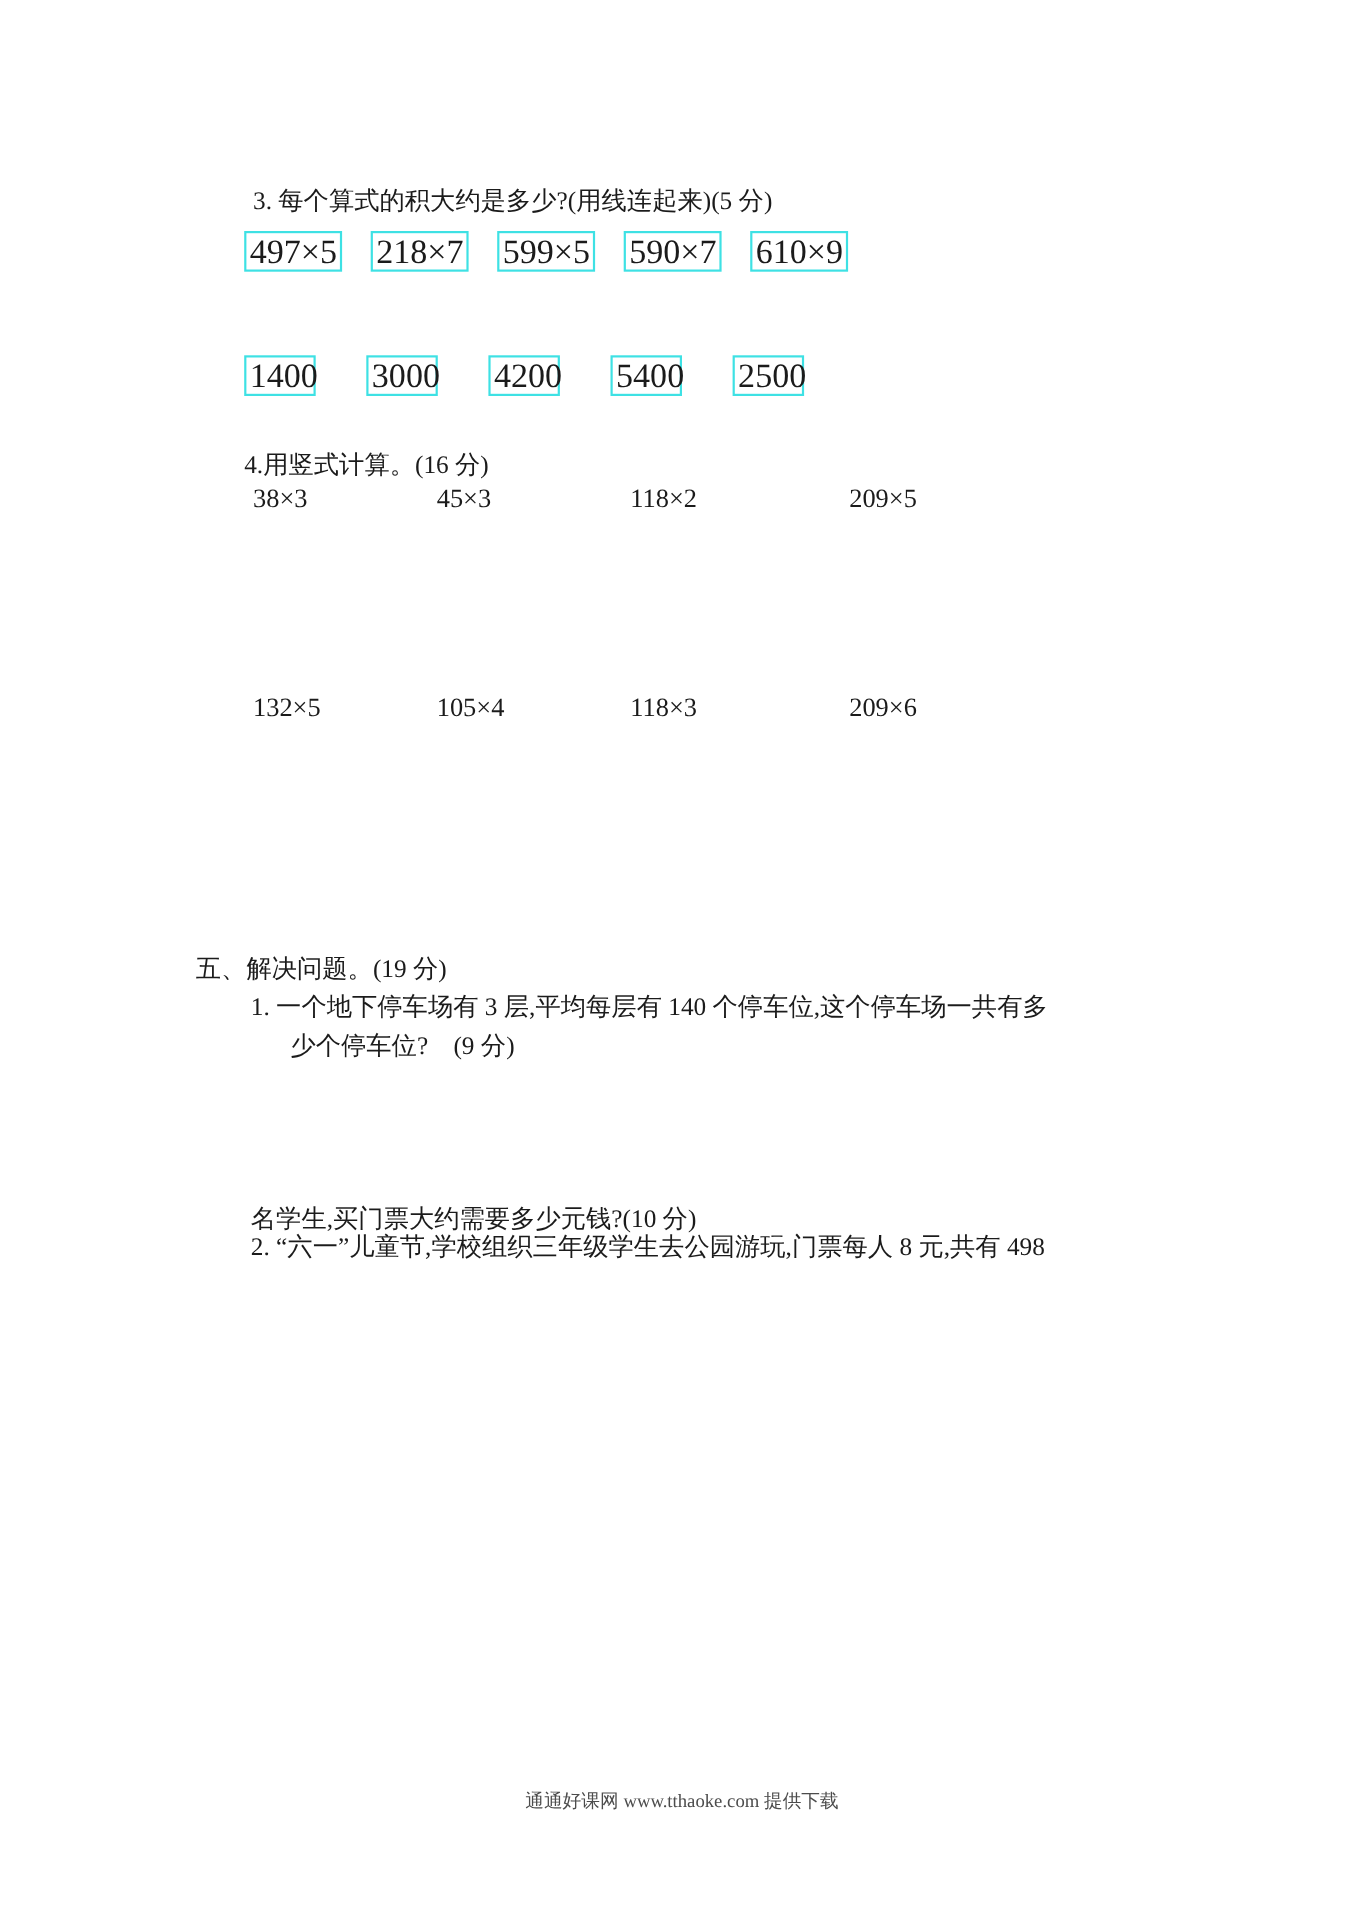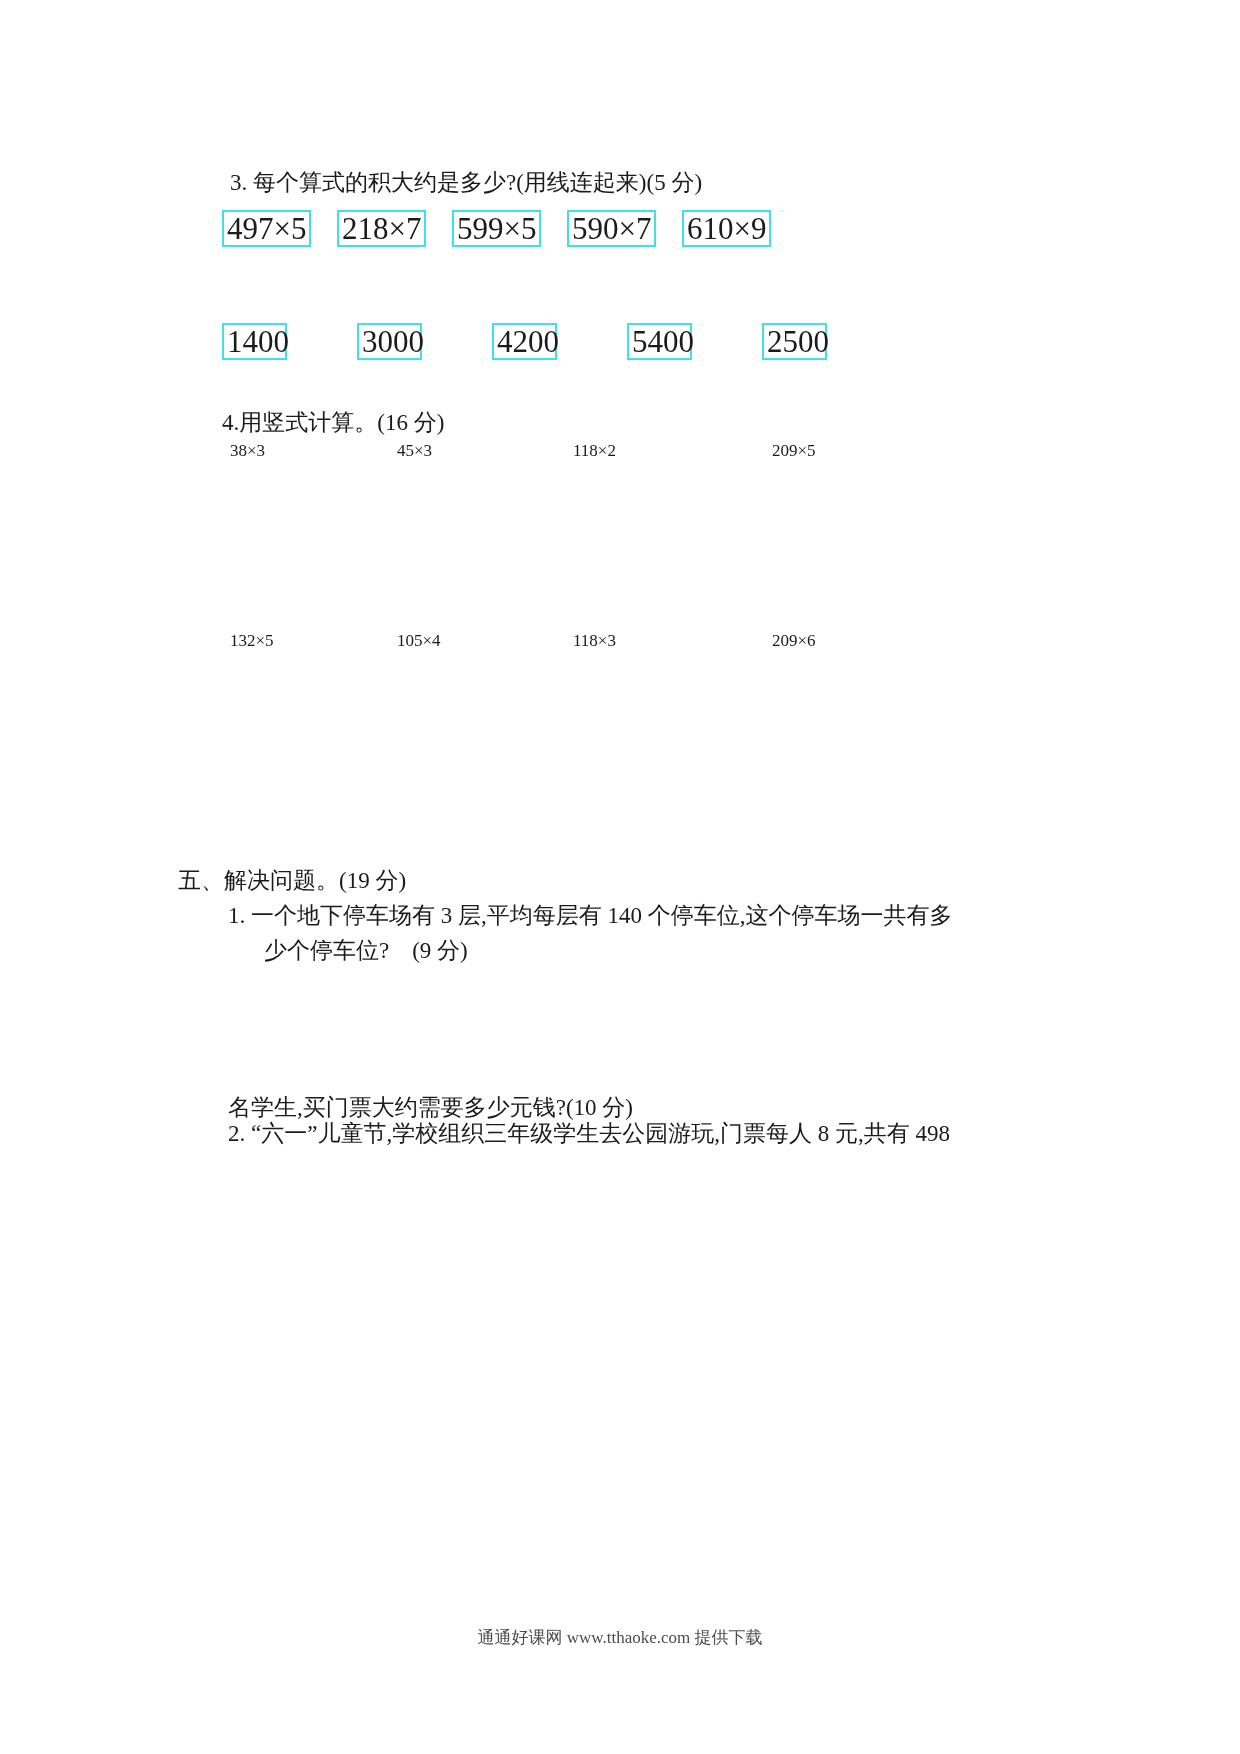--- a/index.html
+++ b/index.html
@@ -25,37 +25,37 @@
     line-height: 30px;
     white-space: pre;
     color: var(--text);
   }
   .box-row {
     position: absolute;
     display: flex;
     align-items: center;
   }
   .expr-row { gap: 26px; }
-  .ans-row  { gap: 70px; }
+  .ans-row  { gap: 46px; }
   .cyan-box {
     border: 2px solid var(--box-border);
     height: 37px;
     display: flex;
     align-items: center;
     padding: 0 3px;
     font-size: 31px;
     white-space: nowrap;
     overflow: visible;
     background: #ffffff;
   }
   .expr-box { width: 89px; }
   .ans-box  { width: 65px; }
   .expr4 {
     position: absolute;
-    font-size: 17px;
+    font-size: 24px;
     white-space: pre;
     color: var(--text);
   }
   .footer {
     position: absolute;
     left: 0;
     width: 100%;
     text-align: center;
     font-size: 17px;
     color: var(--footer-text);

